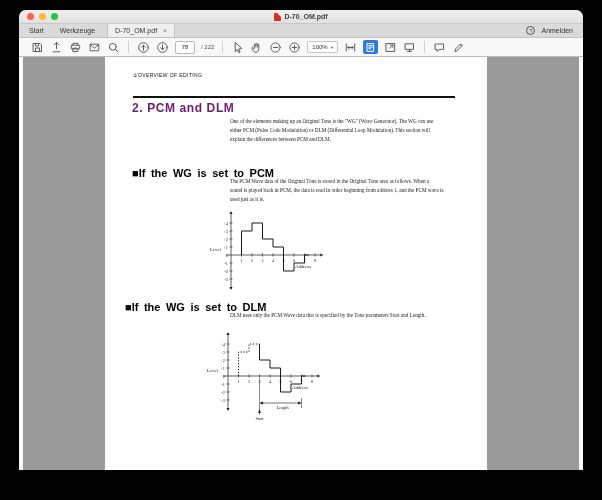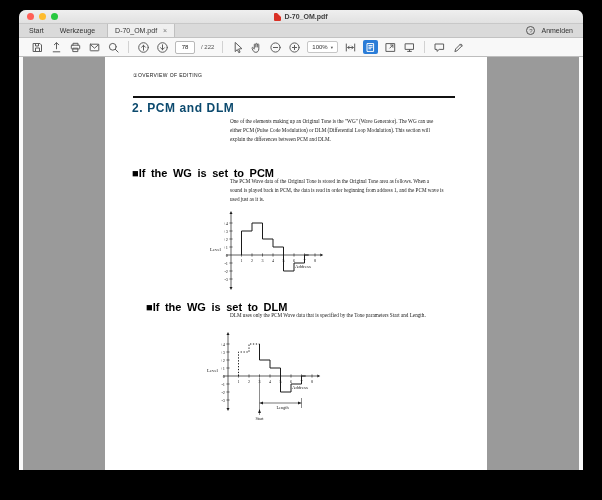--- a/index.html
+++ b/index.html
@@ -43,21 +43,21 @@
   .blue-tool{background:#2a7cd7;border-radius:2px;width:15px;height:14px;
              display:flex;align-items:center;justify-content:center;}
   .blue-tool .ticon path,.blue-tool .ticon rect{stroke:#fff;}
   
   .content{position:absolute;top:47px;bottom:0;left:0;right:0;background:#9a9a9a;}
   .edge-strip{position:absolute;top:0;bottom:0;width:4px;background:#fafafa;}
   .page{position:absolute;left:86px;top:0;width:382px;height:413px;background:#fff;}
   .page *{position:absolute;}
   .ov-header{left:28px;top:15px;font-size:5px;letter-spacing:.4px;color:#111;white-space:nowrap;}
   .rule{left:28px;top:39px;width:322px;height:1.5px;background:#111;}
-  .doc-heading{left:27px;top:44px;font-size:12px;font-weight:bold;letter-spacing:.6px;color:#0c4a6e;white-space:nowrap;}
+  .doc-heading{left:27px;top:44px;font-size:12px;font-weight:bold;letter-spacing:.6px;color:#701a75;white-space:nowrap;}
   .para{font-family:"Liberation Serif",serif;font-size:5.2px;line-height:9.2px;color:#1a1a1a;white-space:nowrap;}
   .para div{position:static;}
   .sec-title{font-weight:bold;font-size:11px;word-spacing:2.5px;color:#000;white-space:nowrap;}
   .chart-svg{display:block;}
 </style>
 </head>
 <body>
 
 <div class="window">
 
@@ -232,21 +232,21 @@
           <text x="85" y="58.6" text-anchor="middle" font-size="4.1" fill="#1a1a1a" font-family="&quot;Liberation Serif&quot;, serif">6</text>
           <line x1="95.5" y1="50.4" x2="95.5" y2="53.6" stroke="#1a1a1a" stroke-width="0.6"></line>
           <text x="95.5" y="58.6" text-anchor="middle" font-size="4.1" fill="#1a1a1a" font-family="&quot;Liberation Serif&quot;, serif">7</text>
           <line x1="106" y1="50.4" x2="106" y2="53.6" stroke="#1a1a1a" stroke-width="0.6"></line>
           <text x="106" y="58.6" text-anchor="middle" font-size="4.1" fill="#1a1a1a" font-family="&quot;Liberation Serif&quot;, serif">8</text>
           <text x="1" y="48" text-anchor="start" font-size="4.8" fill="#1a1a1a" font-family="&quot;Liberation Serif&quot;, serif">Level</text>
           <text x="86.05" y="64.5" text-anchor="start" font-size="4.8" fill="#1a1a1a" font-family="&quot;Liberation Serif&quot;, serif">Address</text>
           <path d="M32.5 52.0 L32.5 28.0 L43.0 28.0 L43.0 20.0 L53.5 20.0 L53.5 36.0 L64.0 36.0 L64.0 44.0 L74.5 44.0 L74.5 68.0 L85.0 68.0 L85.0 60.0 L95.5 60.0 L95.5 52.0 L99.7 52.0" fill="none" stroke="#1a1a1a" stroke-width="1" stroke-linejoin="miter"></path>
         </svg>
 
-      <div class="sec-title" style="left:41px;top:244px">■If the WG is set to DLM</div>
+      <div class="sec-title" style="left:20px;top:244px">■If the WG is set to DLM</div>
       <div class="para" style="left:125px;top:254px">
         <div>DLM uses only the PCM Wave data that is specified by the Tone parameters Start and Length.</div>
       </div>
 
       <svg class="chart-svg" style="left:101px;top:267px" width="136" height="104">
           <line x1="22" y1="11" x2="22" y2="84" stroke="#1a1a1a" stroke-width="0.7"></line>
           <polygon points="22,8 20.5,11 23.5,11" fill="#1a1a1a"></polygon>
           <polygon points="22,87 20.5,84 23.5,84" fill="#1a1a1a"></polygon>
           <line x1="17" y1="52" x2="111.25" y2="52" stroke="#1a1a1a" stroke-width="0.7"></line>
           <polygon points="114.25,52 111.25,50.5 111.25,53.5" fill="#1a1a1a"></polygon>

